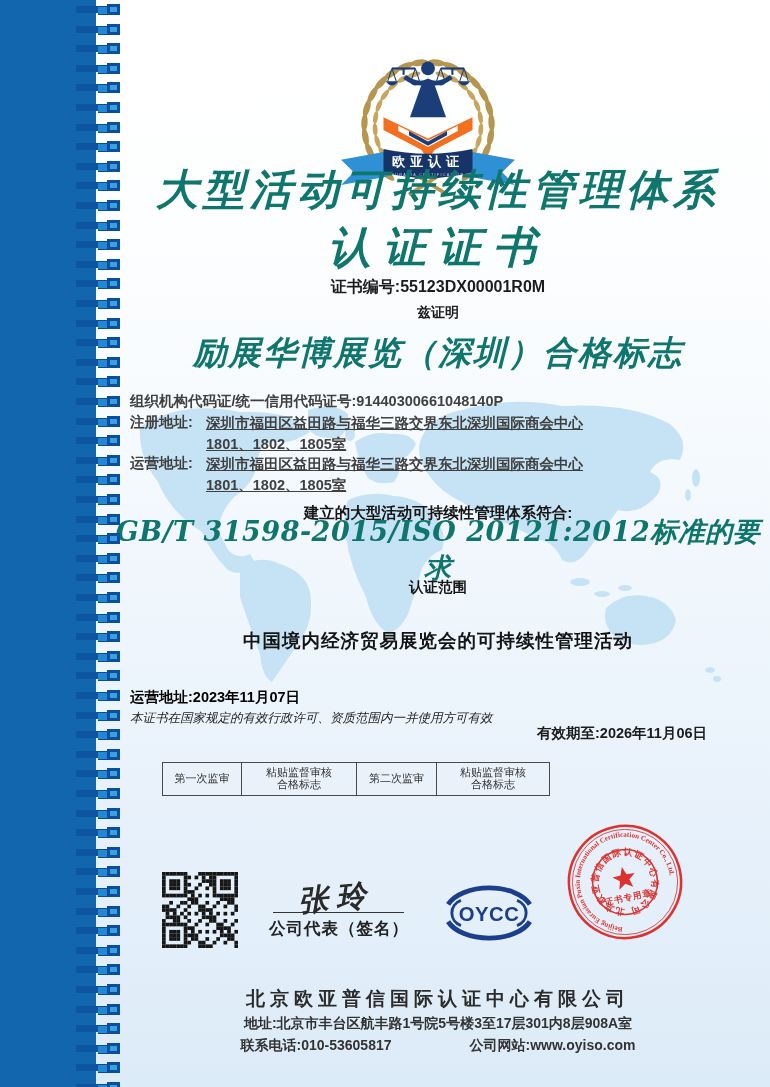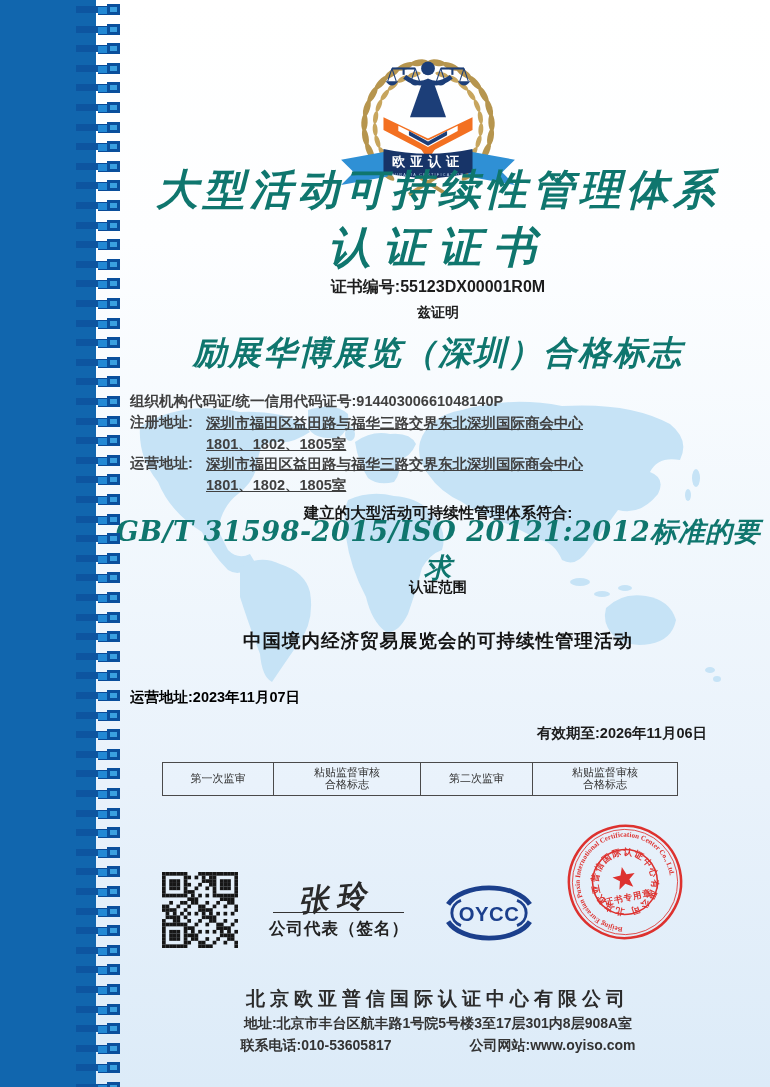--- a/index.html
+++ b/index.html
@@ -44,21 +44,21 @@
   .standard{top:514px;font-size:27px;letter-spacing:0.5px;}
   .scopelab{top:578px;font-size:14.5px;font-weight:bold;color:#161616;}
   .scopetxt{top:628px;font-size:18.5px;font-weight:bold;letter-spacing:1px;color:#141414;}
   .issue{top:688px;left:130px;font-size:14.5px;font-weight:bold;}
   .expiry{top:724px;left:537px;font-size:14.5px;font-weight:bold;color:#1c1c1c;}
   .notes{top:710px;left:130px;font-family:"DejaVu Serif","Liberation Serif",serif;font-style:italic;font-size:12.5px;line-height:16px;color:#1f1f1f;}
   table.audit{position:absolute;left:162px;top:762px;border-collapse:collapse;z-index:2;}
   table.audit td{
     border:1px solid #4a4a4a;height:30px;text-align:center;vertical-align:middle;
     font-family:"DejaVu Serif","Liberation Serif",serif;font-size:11px;color:#333;
-    white-space:pre-line;line-height:12.5px;padding:1px 20px;
+    white-space:pre-line;line-height:12.5px;padding:1px 4px;
   }
   .qr{position:absolute;left:162px;top:872px;z-index:2;}
   .sig-name{position:absolute;left:298px;top:878px;z-index:2;font-family:"DejaVu Serif","Liberation Serif",serif;
     font-style:italic;font-weight:bold;font-size:30px;color:#2a2a2a;transform:rotate(-5deg);letter-spacing:8px;}
   .sig-line{position:absolute;left:273px;top:912px;width:131px;border-top:1.5px solid #333;z-index:1;}
   .sig-cap{position:absolute;left:268px;top:918px;width:142px;text-align:center;font-family:"Liberation Serif",serif;
     font-weight:bold;font-size:16.5px;letter-spacing:1px;color:#222;z-index:2;}
   .oycc{position:absolute;left:440px;top:884px;z-index:2;}
   .seal{position:absolute;left:566px;top:823px;z-index:2;transform:rotate(-12deg);opacity:0.93;}
   .f-company{top:986px;font-size:19px;font-weight:bold;letter-spacing:5px;color:#2b2b2b;}
@@ -476,20 +476,21 @@
 </div>
 
 <div class="abs ctr conform">建立的大型活动可持续性管理体系符合:</div>
 <div class="abs ctr brush standard">GB/T 31598-2015/ISO 20121:2012标准的要求</div>
 <div class="abs ctr scopelab">认证范围</div>
 <div class="abs ctr scopetxt">中国境内经济贸易展览会的可持续性管理活动</div>
 
 <div class="abs issue">运营地址:2023年11月07日</div>
 <div class="abs expiry">有效期至:2026年11月06日</div>
 <div class="abs notes">
+  <div>本证书在国家规定的有效行政许可、资质范围内一并使用方可有效</div>
 </div>
 
 <table class="audit">
   <tbody>
       <tr>
     <td style="width:70px">第一次监审</td>
     <td style="width:106px">粘贴监督审核
 合格标志</td>
     <td style="width:71px">第二次监审</td>
     <td style="width:104px">粘贴监督审核

